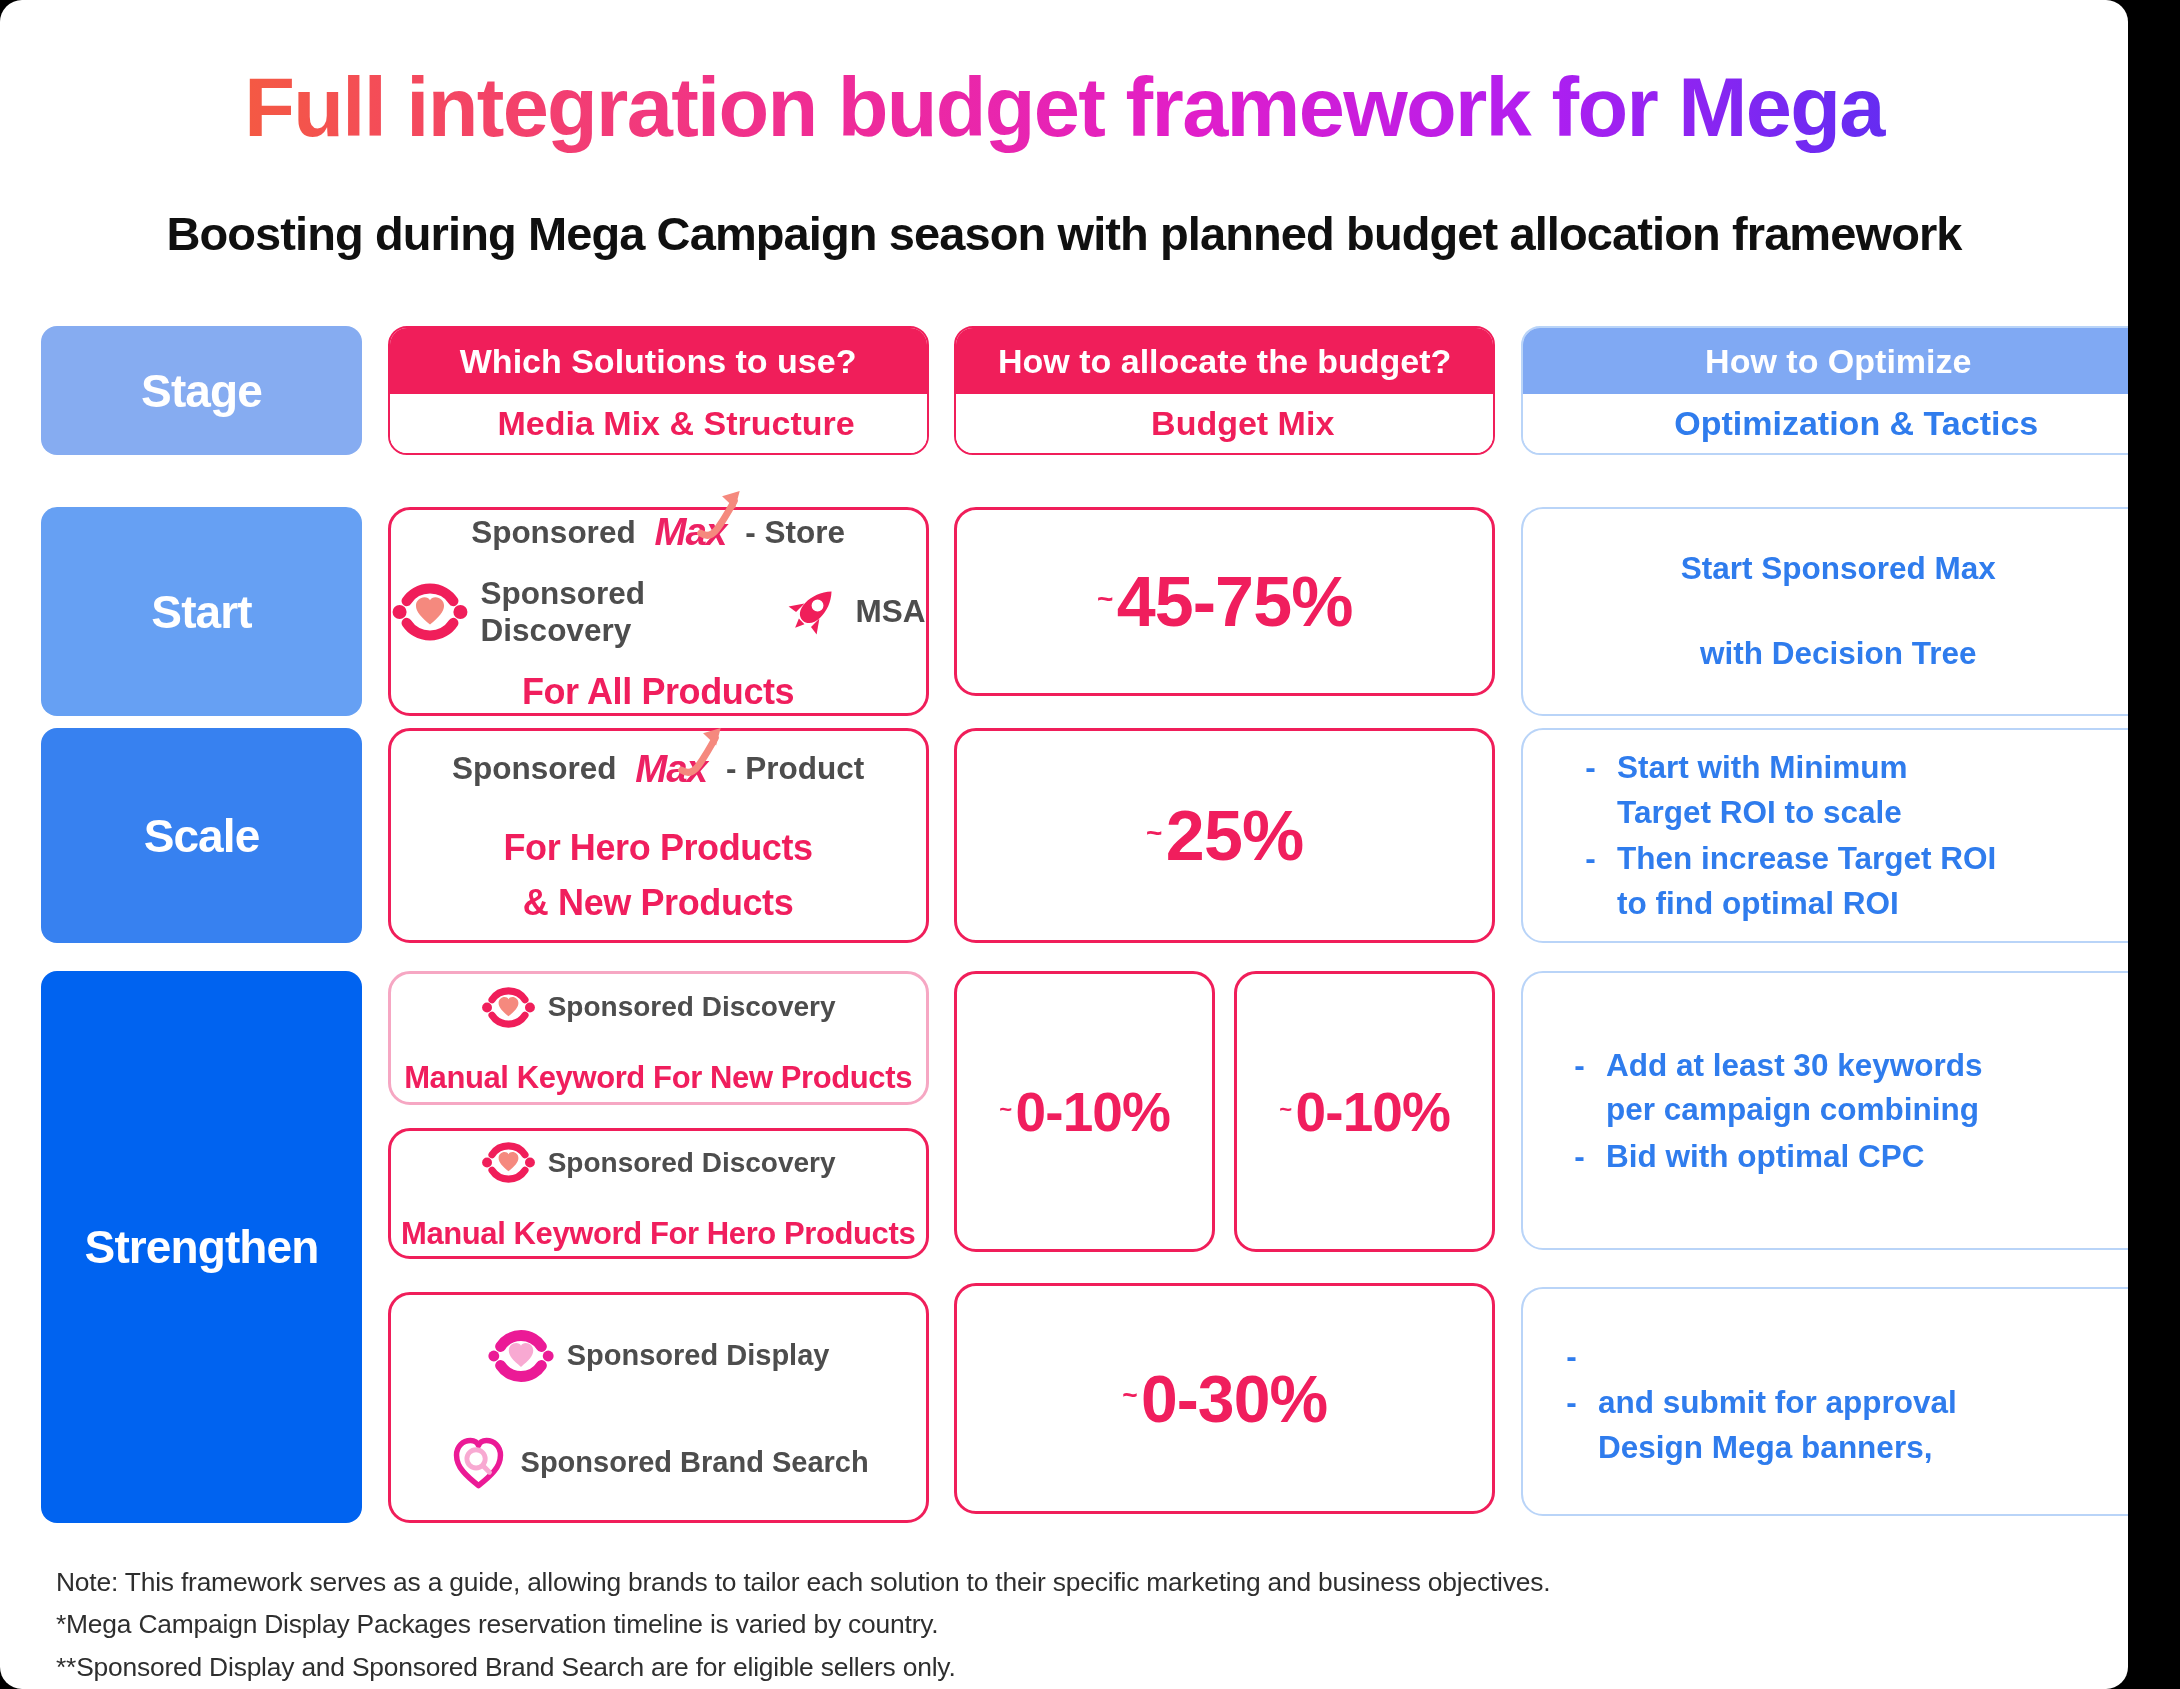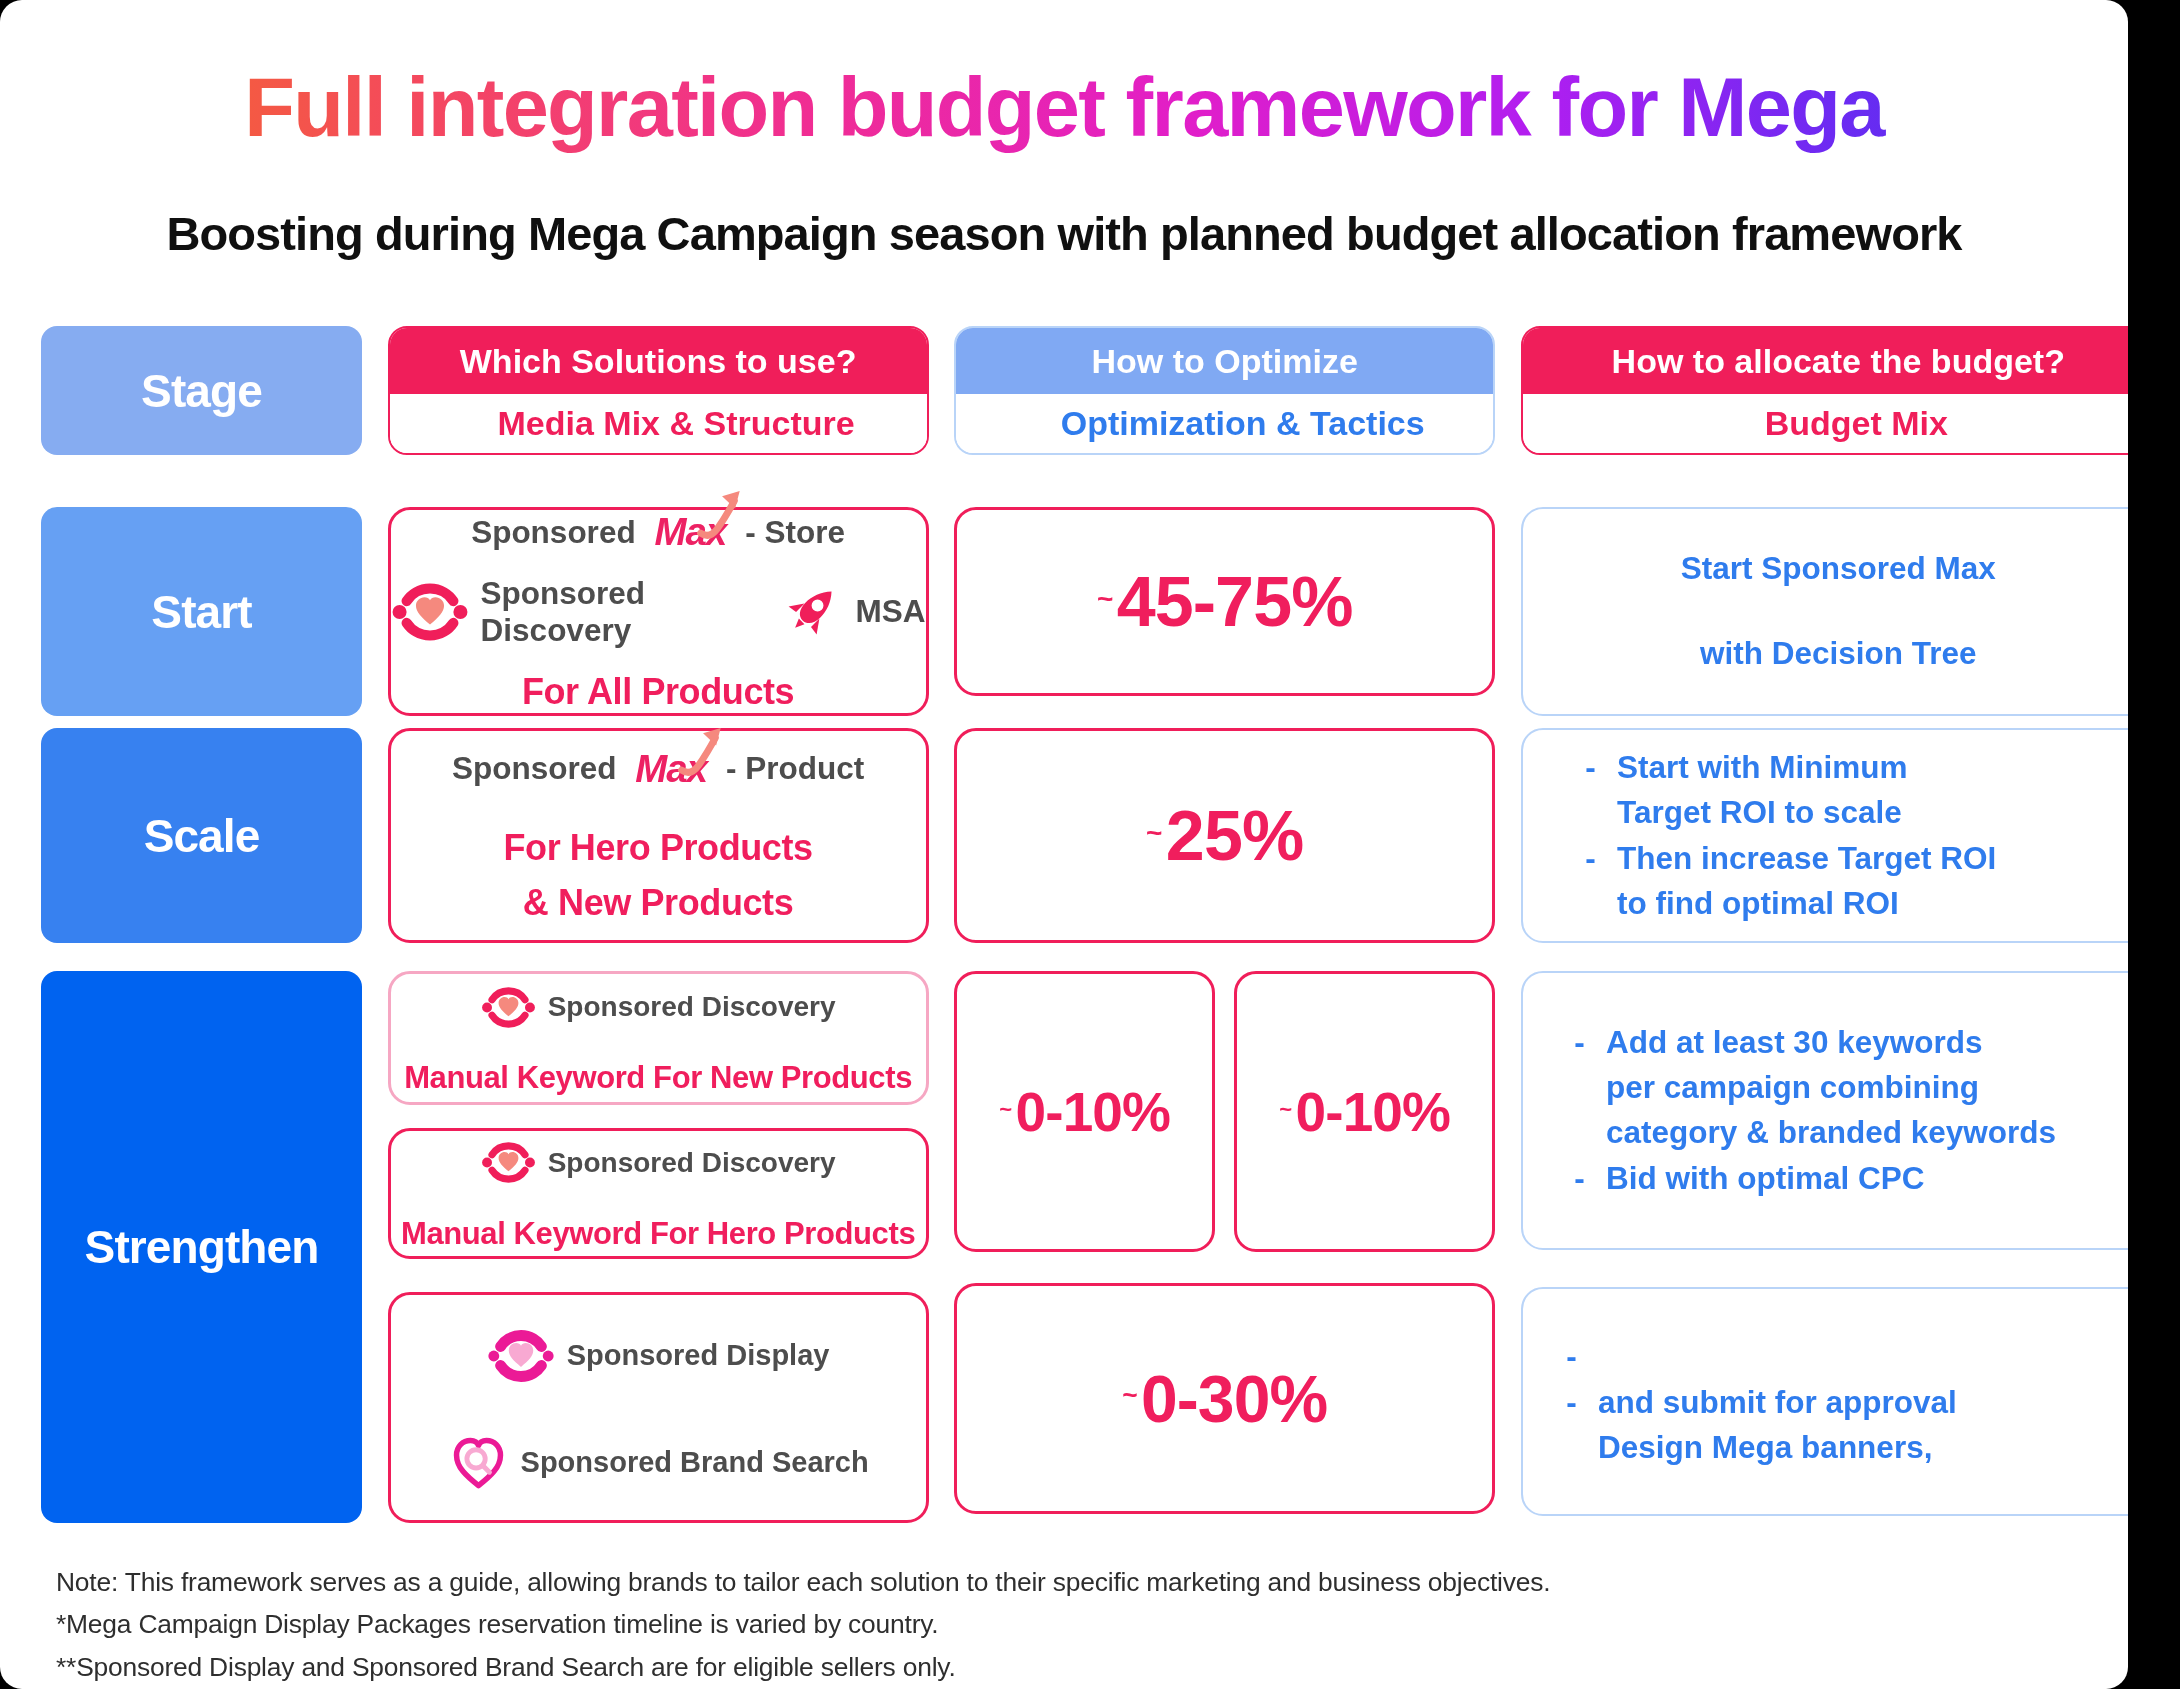--- a/index.html
+++ b/index.html
@@ -91,27 +91,27 @@
 
   <div class="title">Full integration budget framework for Mega</div>
   <div class="subtitle">Boosting during Mega Campaign season with planned budget allocation framework</div>
 
   <div class="row row-header">
     <div class="stagebox hdr-stage">Stage</div>
     <div class="hdr hdr-pink">
       <div class="hdr-top">Which Solutions to use?</div>
       <div class="hdr-bot">Media Mix &amp; Structure</div>
     </div>
+    <div class="hdr hdr-pink">
+      <div class="hdr-top">How to allocate the budget?</div>
+      <div class="hdr-bot">Budget Mix</div>
+    </div>
     <div class="hdr hdr-blue">
       <div class="hdr-top">How to Optimize</div>
       <div class="hdr-bot">Optimization &amp; Tactics</div>
-    </div>
-    <div class="hdr hdr-pink">
-      <div class="hdr-top">How to allocate the budget?</div>
-      <div class="hdr-bot">Budget Mix</div>
     </div>
   </div>
 
   <div class="row row-start">
     <div class="stagebox st-start">Start</div>
 
     <div class="solbox">
       <div class="sol-line">
         <span class="gray">Sponsored</span>
         <span class="maxlogo">
@@ -273,21 +273,20 @@
     </div>
 
     <div class="stack-col">
       <div class="optbox h323 pad-l" style="padding-left:49px;">
         <div class="bullets">
           <div class="bullet">
             <span class="dash">-</span>
             <div>
               <div>Add at least 30 keywords</div>
               <div>per campaign combining</div>
-              <div>category &amp; branded keywords</div>
             </div>
           </div>
           <div class="bullet">
             <span class="dash">-</span>
             <div>
               <div>Bid with optimal CPC</div>
             </div>
           </div>
         </div>
       </div>

